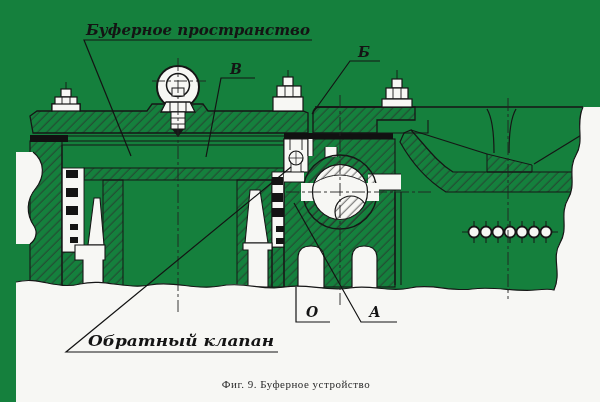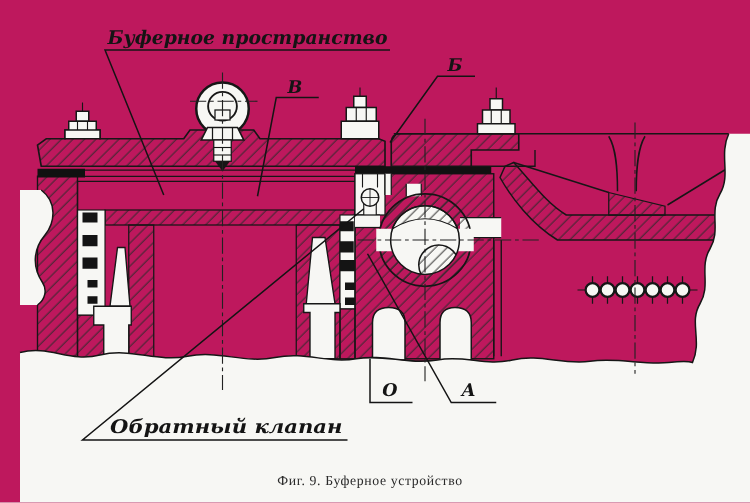--- a/index.html
+++ b/index.html
@@ -1,16 +1,16 @@
 <!DOCTYPE html>
 <html><head>
 <meta charset="utf-8">
 <style>
   html,body{margin:0;padding:0;background:#e8e8e6;}
-  .stage{position:relative;width:600px;height:402px;background:#be185d;overflow:hidden;
+  .stage{position:relative;width:600px;height:402px;background:#15803d;overflow:hidden;
          font-family:"DejaVu Serif",serif;}
   svg{position:absolute;left:0;top:0;}
   .hand{font-family:"DejaVu Serif",serif;font-style:italic;font-weight:600;fill:#141414;}
   .cap{font-family:"Liberation Serif",serif;fill:#2a2a2a;letter-spacing:.5px;}
   .ln{stroke:#161616;fill:none;}
 </style>
 </head>
 <body>
 
 <div class="stage">

